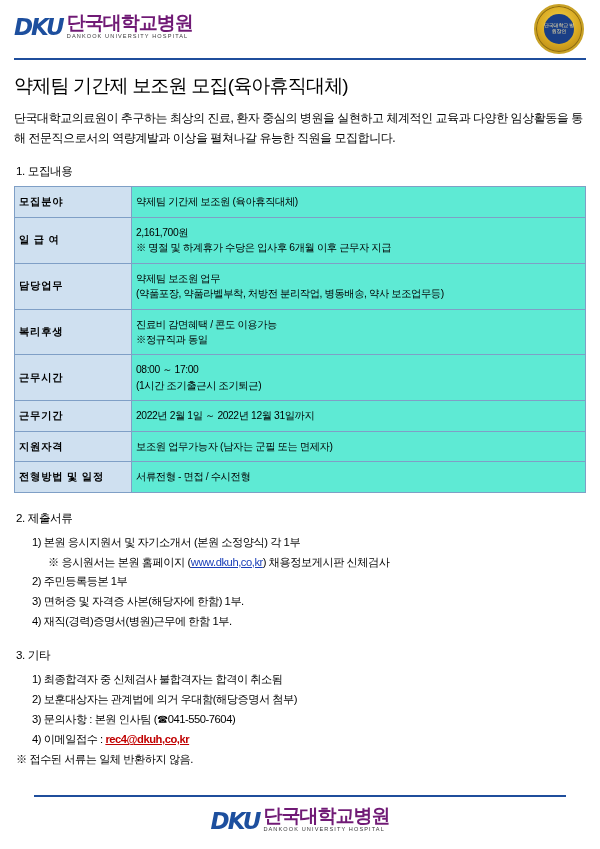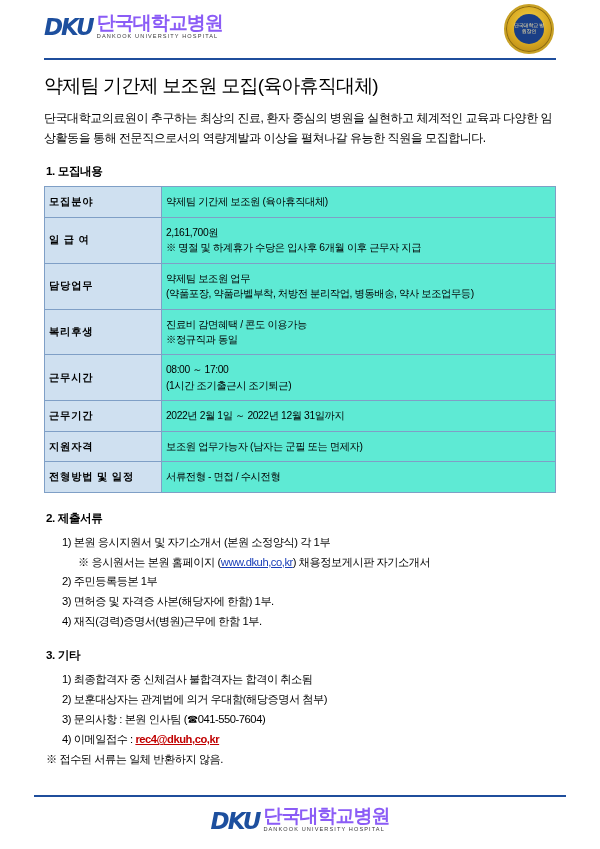--- a/index.html
+++ b/index.html
@@ -12,21 +12,21 @@
     background: #ffffff;
     font-family: "Liberation Sans", sans-serif;
     color: #000000;
     overflow: hidden;
   }
   .page {
     position: relative;
     width: 600px;
     height: 849px;
     box-sizing: border-box;
-    padding: 0 44px;
+    padding: 0 14px;
     border-radius: 29px;
   }
 
   
   .header {
     position: relative;
     height: 58px;
     border-bottom: 2px solid #1f4e9c;
     display: flex;
     align-items: center;
@@ -45,21 +45,21 @@
     color: #1d4f9e;
     letter-spacing: -2px;
     line-height: 1;
   }
   .logo-text-block {
     line-height: 1;
   }
   .logo-ko {
     font-size: 19px;
     font-weight: bold;
-    color: #8b5cf6;
+    color: #701a75;
     letter-spacing: -1px;
     display: block;
   }
   .logo-en {
     font-size: 5.6px;
     letter-spacing: 1.1px;
     color: #3a3a3a;
     display: block;
     margin-top: 2px;
   }
@@ -102,21 +102,21 @@
   .lead {
     font-size: 12px;
     line-height: 1.68;
     letter-spacing: -0.45px;
     margin-bottom: 16px;
   }
 
   
   .sec-head {
     font-size: 11.6px;
-    font-weight: bold;
+    font-weight: normal;
     letter-spacing: -0.4px;
     margin: 0 0 7px 2px;
   }
 
   
   table.info {
     width: 100%;
     border-collapse: collapse;
     table-layout: fixed;
     margin-bottom: 18px;
@@ -268,21 +268,21 @@
         <td class="val">
           <span class="val-sub">서류전형 - 면접 / 수시전형</span>
         </td>
       </tr>
     </tbody>
   </table>
 
   <div class="sec-head">2. 제출서류</div>
   <ul class="list">
     <li>1) 본원 응시지원서 및 자기소개서 (본원 소정양식) 각 1부</li>
-    <li class="note"><span>※  응시원서는 본원 홈페이지 (</span><a class="link" href="#">www.dkuh,co,kr</a><span>) 채용정보게시판 자기소개서</span></li>
+    <li class="note"><span>※  응시원서는 본원 홈페이지 (</span><a class="link" href="#">www.dkuh,co,kr</a><span>) 채용정보게시판 신체검사</span></li>
     <li>2) 주민등록등본 1부</li>
     <li>3) 면허증 및 자격증 사본(해당자에 한함) 1부.</li>
     <li>4) 재직(경력)증명서(병원)근무에 한함 1부.</li>
   </ul>
 
   <div class="sec-head">3. 기타</div>
   <ul class="list">
     <li>1) 최종합격자 중 신체검사 불합격자는 합격이 취소됨</li>
     <li>2) 보훈대상자는 관계법에 의거 우대함(해당증명서 첨부)</li>
     <li>3) 문의사항 :  본원 인사팀 (☎041-550-7604)</li>

